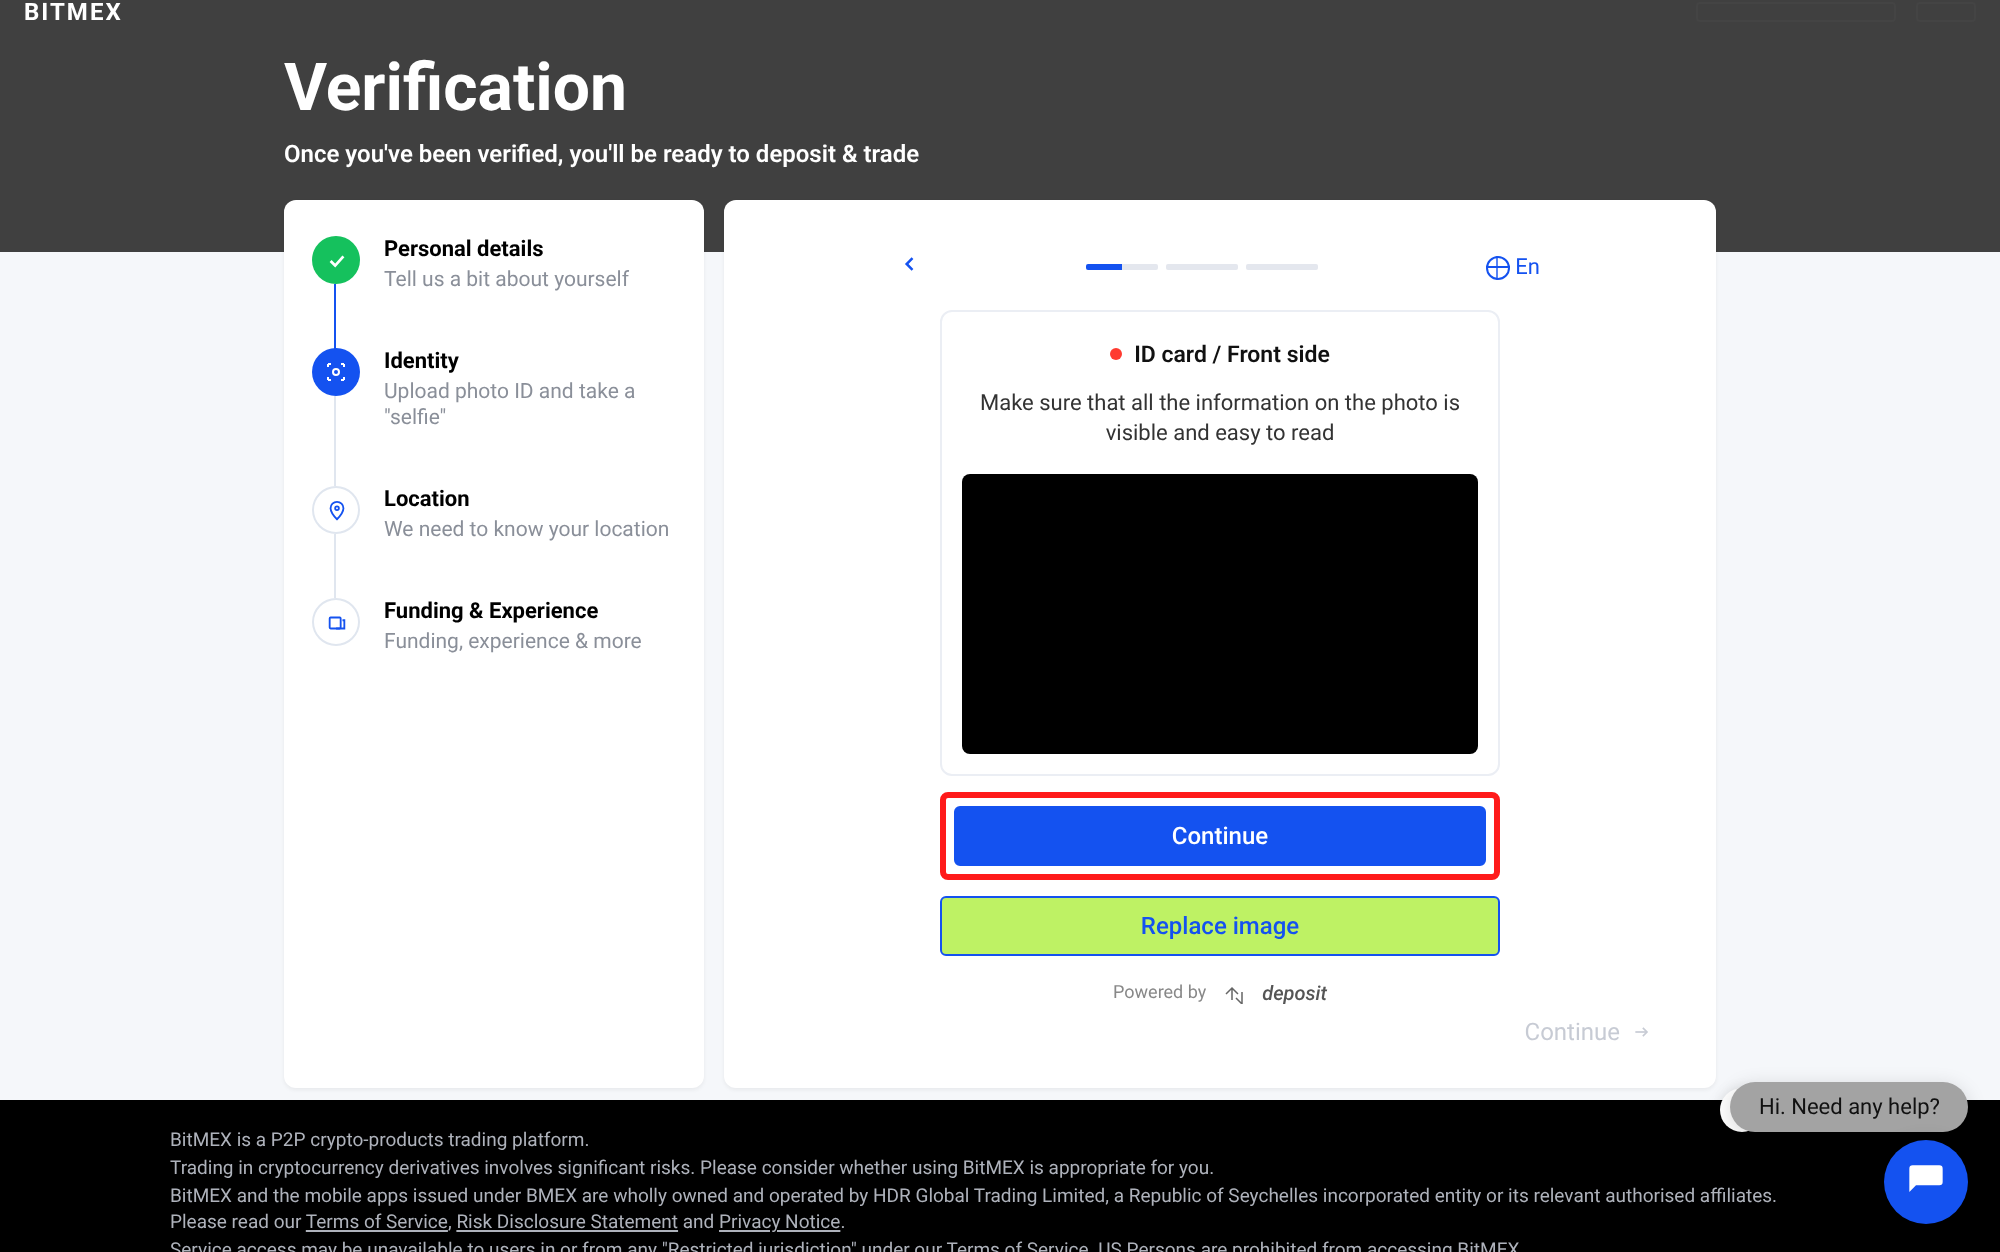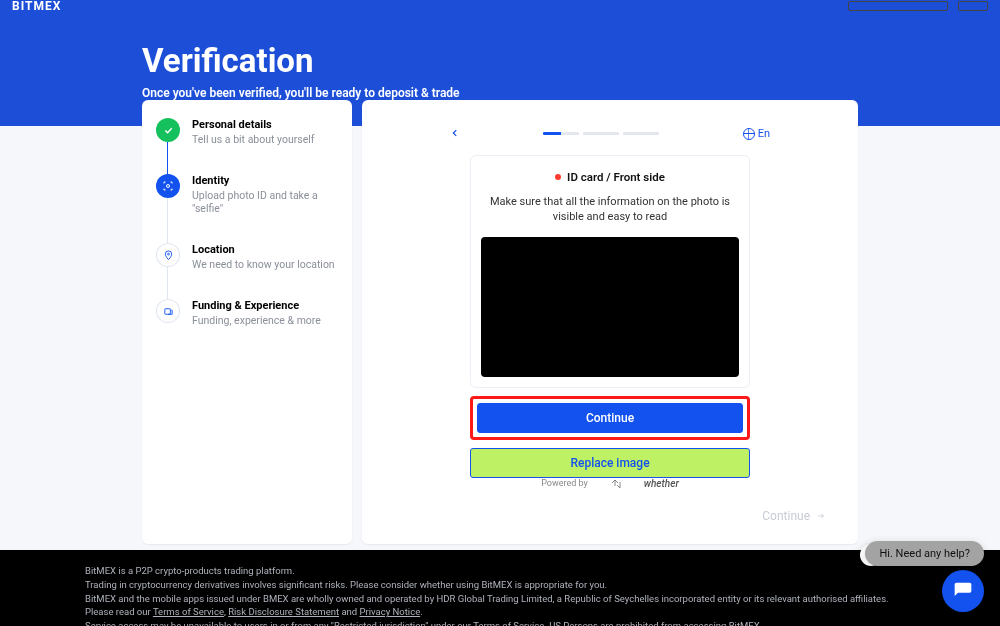--- a/index.html
+++ b/index.html
@@ -6,24 +6,24 @@
   body {
     font-family: -apple-system, BlinkMacSystemFont, "Segoe UI", Roboto, Arial, sans-serif;
     background: #fff;
     color: #111;
     width: 1000px;
     height: 626px;
     overflow: hidden;
     position: relative;
   }
   .header-black {
-    background: #1d4ed8;
+    background: #404040;
     color: #fff;
     height: 126px;
-    padding: 16px 0 0 142px;
+    padding: 0 0 0 142px;
     position: relative;
   }
   .logo-bar {
     position: absolute;
     top: 0;
     left: 12px;
     right: 12px;
     height: 12px;
     display: flex;
     justify-content: space-between;
@@ -205,24 +205,25 @@
     justify-content: center;
     cursor: pointer;
     border: 1px solid;
   }
   .btn-primary { background: #1452f0; color: #fff; border-color: #1452f0; }
   .btn-secondary { background: #bef264; color: #1452f0; border-color: #1452f0; margin-top: 8px; }
   .powered {
     text-align: center;
     font-size: 9px;
     color: #888;
-    display: flex;
-    justify-content: center;
-    align-items: center;
-    gap: 22px;
+    margin-top: 14px;
+    display: flex;
+    justify-content: center;
+    align-items: center;
+    gap: 8px;
   }
   .sumsub-logo {
     font-style: italic;
     font-size: 10px;
     color: #555;
     font-weight: 500;
   }
   .corner-continue {
     position: absolute;
     right: 16px;
@@ -406,21 +407,21 @@
         <div class="btn btn-primary">Continue</div>
       </div>
       <div class="btn btn-secondary">Replace image</div>
     </div>
 
     <div class="powered">
       <span>Powered by</span>
       <svg width="12" height="10" viewBox="0 0 24 20">
           <path d="M4 10 L10 4 L16 10 M10 4 V16 M14 14 L20 20 L20 8" fill="none" stroke="#666" stroke-width="1.5"></path>
         </svg>
-      <span class="sumsub-logo">whether</span>
+      <span class="sumsub-logo">deposit</span>
     </div>
 
     <div class="corner-continue">
       <span>Continue</span>
       <svg width="10" height="10" viewBox="0 0 24 24" fill="none" stroke="#c7cbd4" stroke-width="2">
           <line x1="4" y1="12" x2="18" y2="12"></line>
           <polyline points="13,7 18,12 13,17"></polyline>
         </svg>
     </div>
   </div>

